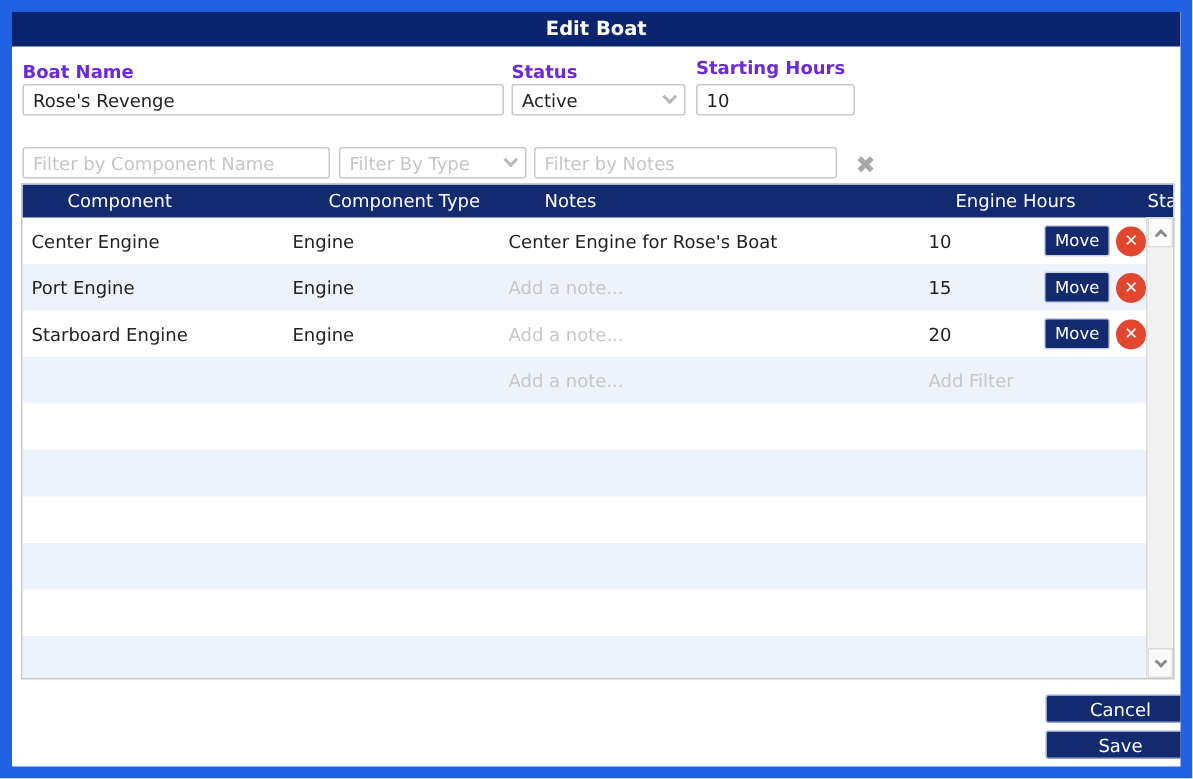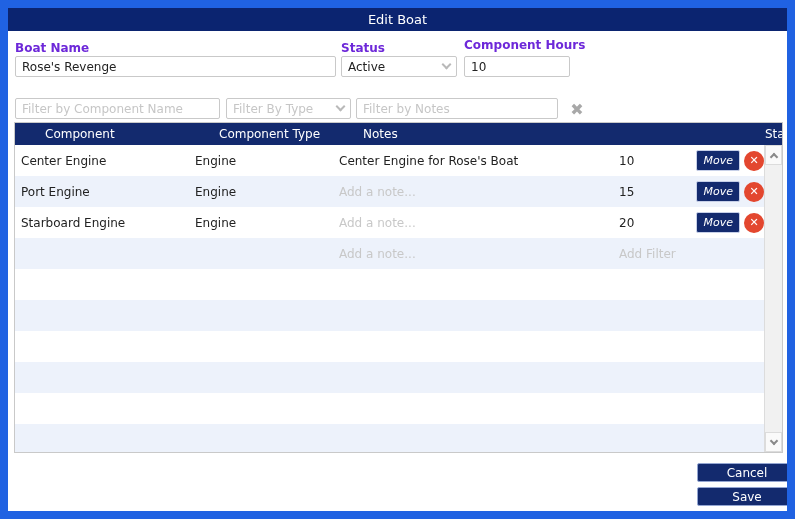--- a/index.html
+++ b/index.html
@@ -1,20 +1,20 @@
 <!DOCTYPE html>
 <html><head>
 <meta charset="utf-8">
 <style>
   html,body{margin:0;padding:0;background:#fff;}
   *{box-sizing:border-box;font-family:"DejaVu Sans","Liberation Sans",sans-serif;}
   .frame{position:relative;width:795px;height:519px;background:#2062E2;overflow:hidden;}
   .dialog{position:absolute;left:8px;top:8px;right:8px;bottom:8px;background:#fff;overflow:hidden;}
   .titlebar{position:absolute;left:0;top:0;right:0;height:23px;background:#0B2470;color:#fff;
-    font-size:13px;font-weight:400;display:flex;align-items:center;justify-content:center;}
+    font-size:13px;font-weight:700;display:flex;align-items:center;justify-content:center;}
   .lbl{position:absolute;color:#6d28d9;font-size:12px;font-weight:700;white-space:nowrap;}
   .inp{position:absolute;height:21px;border:1px solid #C9C9C9;border-radius:2px;background:#fff;
     font-size:12px;color:#222;padding:0 6px;outline:none;}
   .inp::placeholder{color:#C6C6C6;}
   .selbox{position:absolute;height:21px;border:1px solid #C9C9C9;border-radius:2px;background:#fff;
     font-size:12px;display:flex;align-items:center;padding:0 6px;}
   .selbox .val{flex:1;color:#222;}
   .selbox .ph{flex:1;color:#C6C6C6;}
   .chev{width:7px;height:7px;border-right:2px solid #B9B9B9;border-bottom:2px solid #B9B9B9;
     transform:rotate(45deg);margin-top:-4px;flex:none;}
@@ -27,21 +27,21 @@
   .tbody{position:absolute;left:0;top:22px;width:749px;bottom:0;overflow:hidden;}
   .row{display:flex;align-items:center;height:31px;font-size:12px;color:#222;}
   .row.alt{background:#EDF2FB;}
   .c1{width:174px;padding:0 6px;overflow:hidden;white-space:nowrap;}
   .c2{width:144px;padding:0 6px;overflow:hidden;white-space:nowrap;}
   .c3{width:274px;padding:0 6px;overflow:hidden;white-space:nowrap;}
   .c4{width:84px;padding:0 6px 0 12px;overflow:hidden;white-space:nowrap;}
   .c5{width:73px;display:flex;align-items:center;}
   .ghost{color:#C8C8C8;}
   .movebtn{width:45px;height:21px;margin-left:5px;background:#132A6E;color:#fff;border:1px solid #C7D0E8;
-    border-radius:2px;font-size:11px;display:flex;align-items:center;justify-content:center;cursor:pointer;font-style:italic;}
+    border-radius:2px;font-size:11px;display:flex;align-items:center;justify-content:center;cursor:pointer;}
   .delico{width:20px;height:20px;margin-left:4px;border-radius:50%;background:#E3472F;color:#fff;
     font-size:11px;font-weight:700;display:flex;align-items:center;justify-content:center;cursor:pointer;}
   
   .sbar{position:absolute;top:22px;right:0;width:18px;bottom:0;background:#F1F1F1;border-left:1px solid #DCDCDC;}
   .sbtn{position:absolute;left:0;width:17px;height:20px;background:#FAFAFA;border:1px solid #DCDCDC;
     display:flex;align-items:center;justify-content:center;cursor:pointer;}
   .sbtn.up{top:0;}
   .sbtn.down{bottom:0;}
   .chev-up{width:6px;height:6px;border-left:2px solid #8A8A8A;border-top:2px solid #8A8A8A;transform:rotate(45deg);margin-top:3px;}
   .chev-down{width:6px;height:6px;border-right:2px solid #8A8A8A;border-bottom:2px solid #8A8A8A;transform:rotate(45deg);margin-top:-3px;}
@@ -54,21 +54,21 @@
 
 <div class="frame">
   <div class="dialog">
 
     <div class="titlebar">
       <span>Edit Boat</span>
     </div>
 
     <div class="lbl" style="left:7px;top:33px;">Boat Name</div>
     <div class="lbl" style="left:333px;top:33px;">Status</div>
-    <div class="lbl" style="left:456px;top:30px;">Component Hours</div>
+    <div class="lbl" style="left:456px;top:30px;">Starting Hours</div>
 
     <input class="inp" style="left: 7px; top: 48px; width: 321px;" value="Rose's Revenge">
     <div class="selbox" style="left:333px;top:48px;width:116px;">
       <span class="val">Active</span>
       <span class="chev"></span>
     </div>
     <input class="inp" style="left: 456px; top: 48px; width: 106px;" value="10">
 
     <input class="inp" style="left: 7px; top: 90px; width: 205px;" placeholder="Filter by Component Name">
     <div class="selbox" style="left:218px;top:90px;width:125px;">
@@ -76,20 +76,21 @@
       <span class="chev"></span>
     </div>
     <input class="inp" style="left: 348px; top: 90px; width: 202px;" placeholder="Filter by Notes">
     <div class="clearx">✖</div>
 
     <div class="tbl">
       <div class="thead">
         <span style="left:6px;">Component</span>
         <span style="left:180px;">Component Type</span>
         <span style="left:324px;">Notes</span>
+        <span style="left:598px;">Engine Hours</span>
         <span style="left:726px;">Status</span>
       </div>
 
       <div class="tbody">
         <div class="row">
           <div class="c1">Center Engine</div>
           <div class="c2">Engine</div>
           <div class="c3">Center Engine for Rose's Boat</div>
           <div class="c4">10</div>
           <div class="c5">

